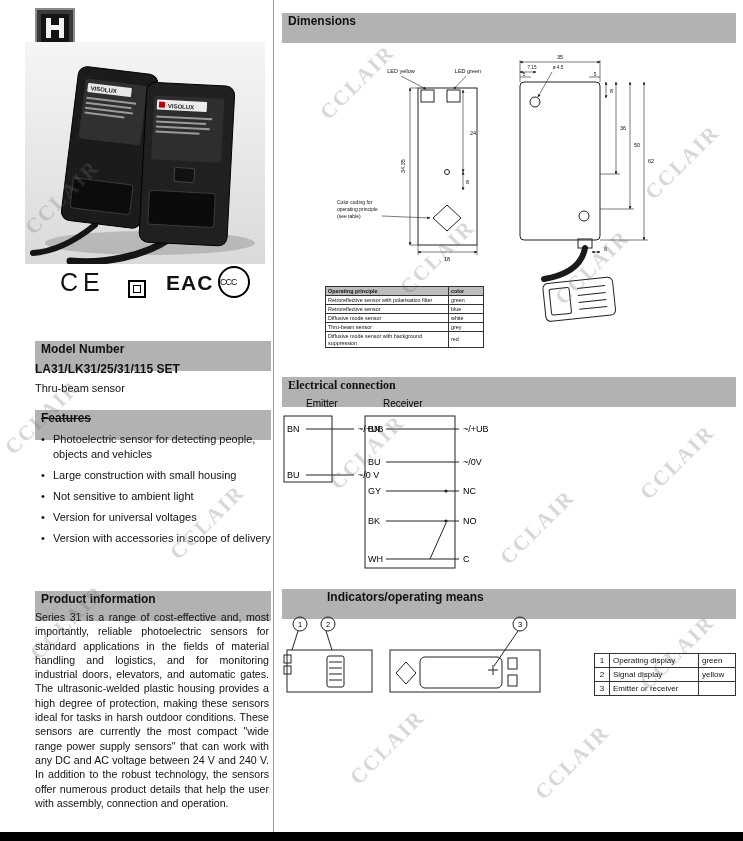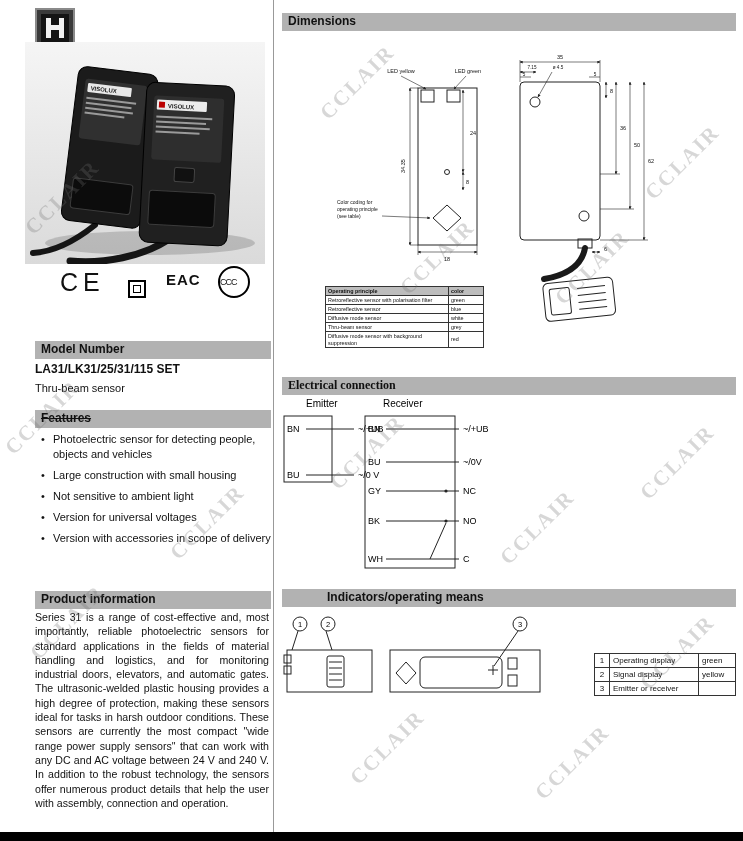--- a/index.html
+++ b/index.html
@@ -1,34 +1,34 @@
 <!DOCTYPE html>
 <html><head>
 <meta charset="utf-8">
 <style>
   html,body{margin:0;padding:0;background:#e9e9e9;}
   .page{position:relative;width:743px;height:841px;background:#fff;overflow:hidden;
         font-family:"Liberation Sans",sans-serif;color:#111;outline:1px solid #ccc;margin:0 auto;}
   .vline{position:absolute;left:273px;top:0;width:1px;height:832px;background:#999;}
   .bbar{position:absolute;left:0;top:832px;width:743px;height:9px;background:#000;}
 
-  .hdr{position:absolute;height:18px;background:#b2b2b2;font-size:12px;font-weight:bold;
+  .hdr{position:absolute;height:30px;background:#b2b2b2;font-size:12px;font-weight:bold;
        line-height:17px;padding-left:6px;box-sizing:border-box;}
   .hdr.l{left:35px;width:236px;}
   .hdr.r{left:282px;width:454px;}
   .strike{text-decoration:line-through;}
 
   .logo{position:absolute;left:35px;top:8px;}
   .photo{position:absolute;left:25px;top:42px;}
 
   .ce{position:absolute;left:60px;top:268px;font-size:25px;letter-spacing:5px;}
   .sq{position:absolute;left:128px;top:280px;width:14px;height:14px;border:2px solid #000;
       display:flex;align-items:center;justify-content:center;}
   .sq-in{width:6px;height:6px;border:1.5px solid #000;}
-  .eac{position:absolute;left:166px;top:271px;font-size:15px;font-weight:bold;letter-spacing:1px;}
+  .eac{position:absolute;left:166px;top:271px;font-size:21px;font-weight:bold;letter-spacing:1px;}
   .ccc{position:absolute;left:218px;top:266px;width:28px;height:28px;border:2px solid #000;border-radius:50%;
        display:flex;align-items:center;font-size:9px;font-weight:normal;letter-spacing:-1px;}
 
   .model-value{position:absolute;left:35px;top:362px;font-size:12px;font-weight:bold;}
   .model-type{position:absolute;left:35px;top:382px;font-size:11px;}
 
   .features{position:absolute;left:35px;top:428px;width:238px;margin:4px;padding:0;list-style:none;
             font-size:11px;line-height:15px;}
   .features li{position:relative;padding-left:14px;margin-bottom:6px;}
   .features li::before{content:"•";position:absolute;left:2px;}

